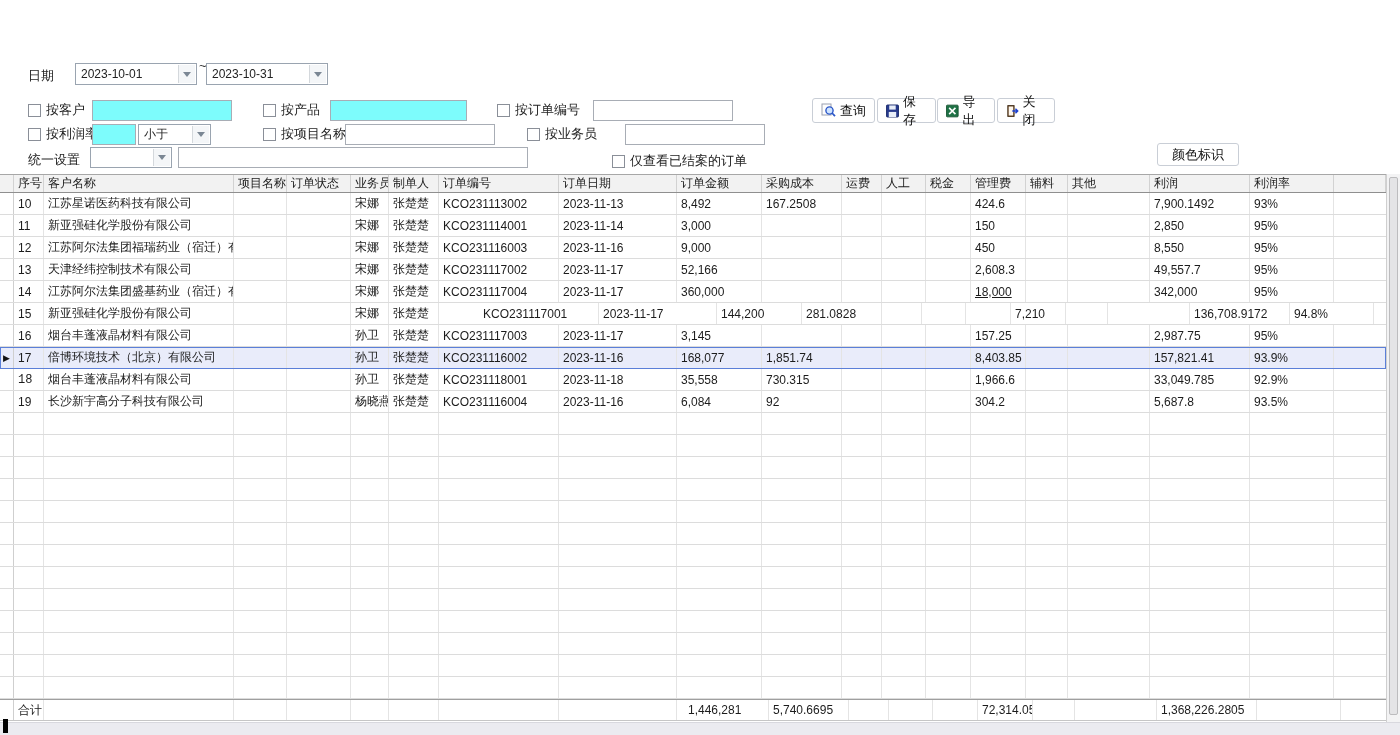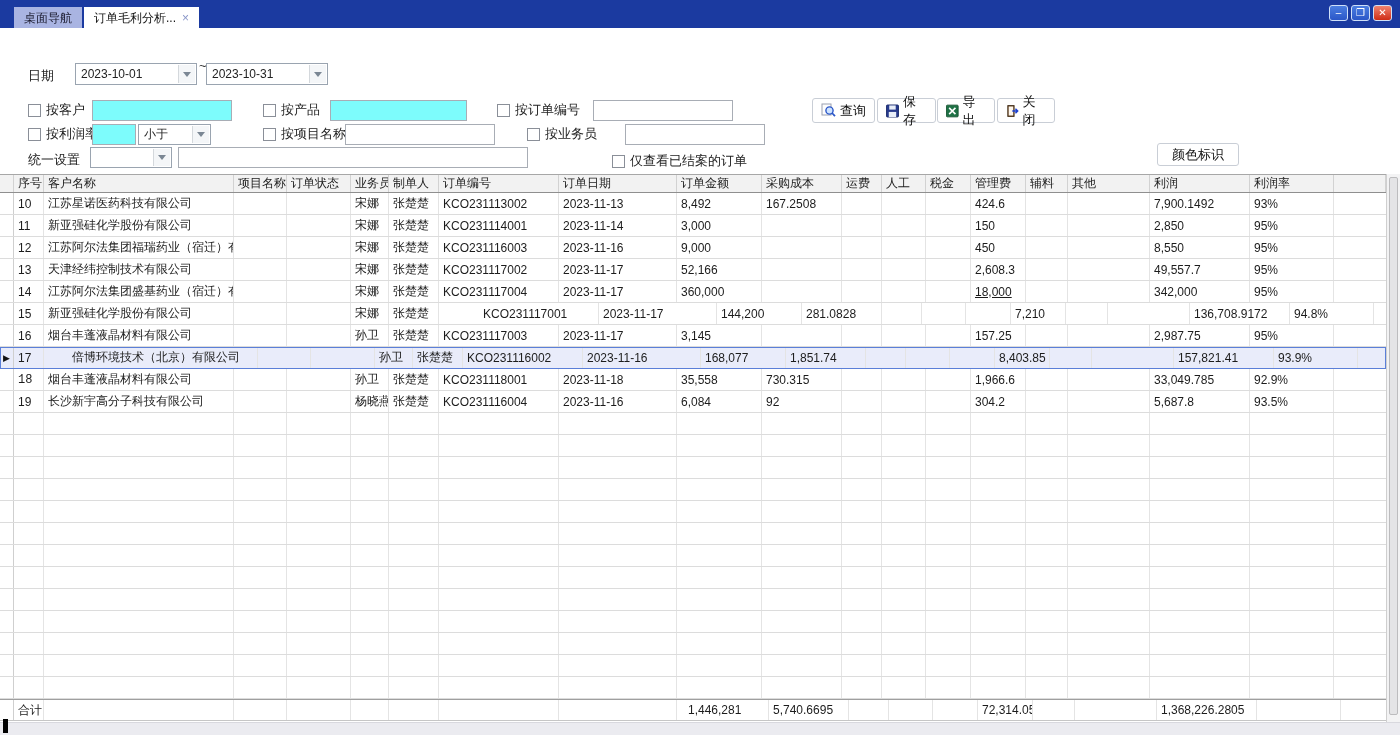--- a/index.html
+++ b/index.html
@@ -59,36 +59,20 @@
   .vscroll { position:absolute; right:0; top:174px; width:14px; height:548px; background:#f3f3f4; border-left:1px solid #cfcfcf; }
   .vthumb { position:absolute; left:2px; right:2px; top:3px; height:538px; background:#e4e4e6; border:1px solid #bcbcbe; border-radius:2px; }
   .hstrip { position:absolute; left:0; top:722px; width:1400px; height:13px; background:#ebebf0; border-top:1px solid #d8d8de; }
   .hcaret { position:absolute; left:3px; top:719px; width:5px; height:14px; background:#000; }
 </style>
 </head>
 <body>
 
 <div class="app">
 
-  <div class="titlebar">
-    <div class="tabs" id="tabs">
-        <div class="tab inactive">
-          <span>桌面导航</span>
-        </div>
-        <div class="tab active">
-          <span>订单毛利分析...</span>
-          <span class="close-x">×</span>
-        </div>
-      </div>
-    <div class="winbtns">
-      <div class="winbtn blue">–</div>
-      <div class="winbtn blue">❐</div>
-      <div class="winbtn red">✕</div>
-    </div>
-  </div>
 
   <div class="filters">
     <span class="lbl" style="left:28px; top:39px;">日期</span>
     <div class="combo" style="left:75px; top:35px; width:122px;">
       <span>2023-10-01</span>
       <span class="arrowbox">
           <span class="caret-down"></span>
         </span>
     </div>
     <span class="tilde" style="left:199px; top:30px;">~</span>
@@ -360,21 +344,21 @@
         <div class="g-cell" style="flex: 0 0 82px;"></div>
         <div class="g-cell" style="flex: 0 0 100px;">2,987.75</div>
         <div class="g-cell" style="flex: 0 0 84px;">95%</div>
         <div class="g-cell filler"></div>
       </div>
       <div class="g-row selected">
         <div class="g-cell gutter" style="flex: 0 0 14px;">
           <span class="marker">▶</span>
         </div>
         <div class="g-cell" style="flex: 0 0 30px;">17</div>
-        <div class="g-cell" style="flex: 0 0 190px; margin-left: 24px;">倍博环境技术（北京）有限公司</div>
+        <div class="g-cell" style="flex: 0 0 190px;">倍博环境技术（北京）有限公司</div>
         <div class="g-cell" style="flex: 0 0 53px;"></div>
         <div class="g-cell" style="flex: 0 0 64px;"></div>
         <div class="g-cell" style="flex: 0 0 38px;">孙卫</div>
         <div class="g-cell" style="flex: 0 0 50px;">张楚楚</div>
         <div class="g-cell" style="flex: 0 0 120px;">KCO231116002</div>
         <div class="g-cell" style="flex: 0 0 118px;">2023-11-16</div>
         <div class="g-cell" style="flex: 0 0 85px;">168,077</div>
         <div class="g-cell" style="flex: 0 0 80px;">1,851.74</div>
         <div class="g-cell" style="flex: 0 0 40px;"></div>
         <div class="g-cell" style="flex: 0 0 44px;"></div>

